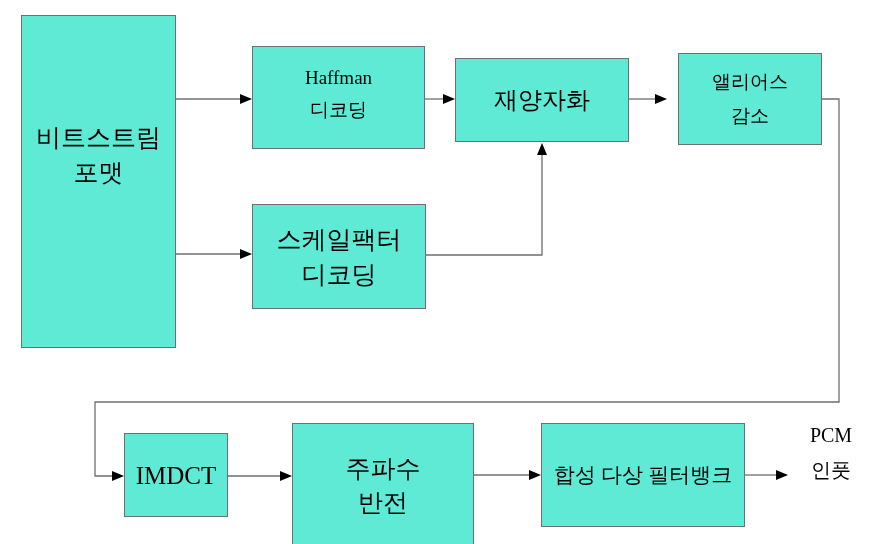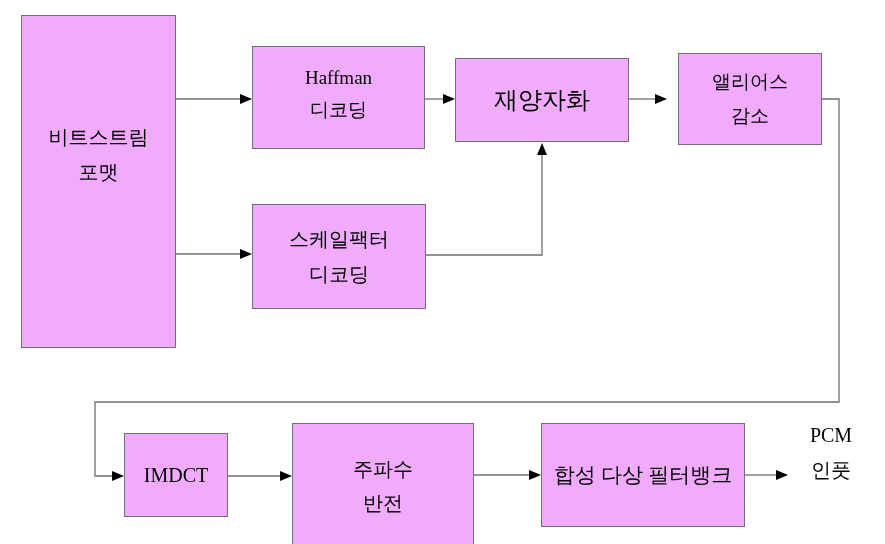--- a/index.html
+++ b/index.html
@@ -19,30 +19,30 @@
   .wires {
     position: absolute;
     left: 0;
     top: 0;
     width: 885px;
     height: 544px;
   }
   .box {
     position: absolute;
     border: 1px solid #6f6f6f;
-    background: #f0abfc;
+    background: #5eead4;
     display: flex;
     align-items: center;
     justify-content: center;
     text-align: center;
     box-sizing: border-box;
   }
   .lbl {
     line-height: 35px;
-    font-size: 20px;
+    font-size: 25px;
     white-space: nowrap;
   }
   .box-bitstream   { left: 21px;  top: 15px;  width: 155px; height: 333px; }
   .box-bitstream .lbl { transform: translateY(-27px); }
   .box-huffman     { left: 252px; top: 46px;  width: 173px; height: 103px; }
   .box-huffman .lbl { line-height: 32px; font-size: 19px; transform: translateY(-4px); }
   .box-scalefactor { left: 252px; top: 204px; width: 174px; height: 105px; }
   .box-requant     { left: 455px; top: 58px;  width: 174px; height: 84px; }
   .box-requant .lbl { font-size: 24px; }
   .box-alias       { left: 667px; top: 53px;  width: 144px; height: 92px; margin-left: 11px; }

